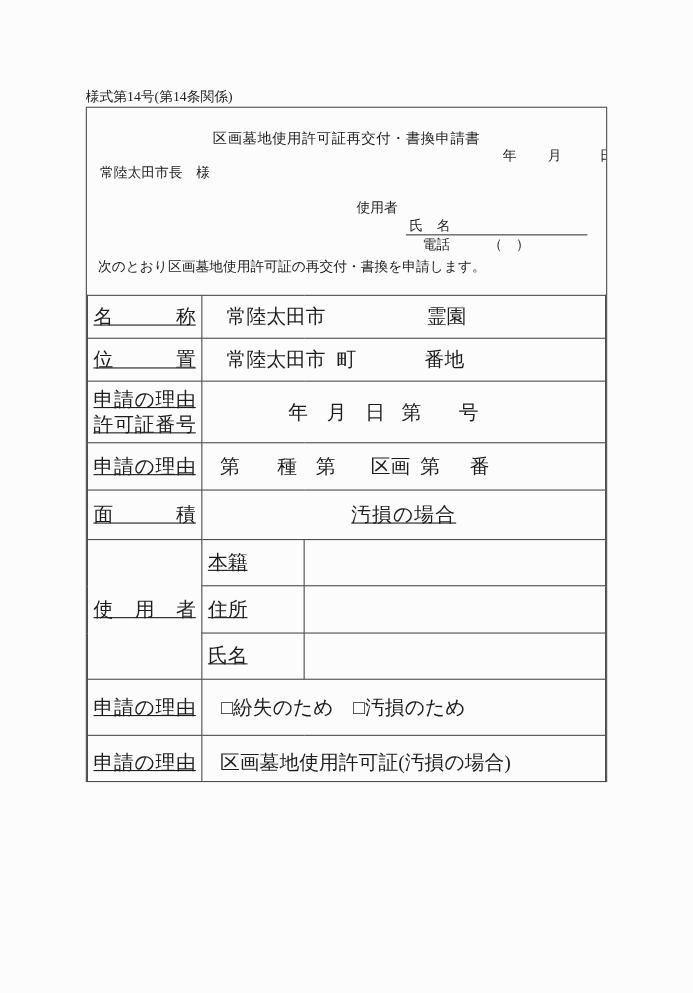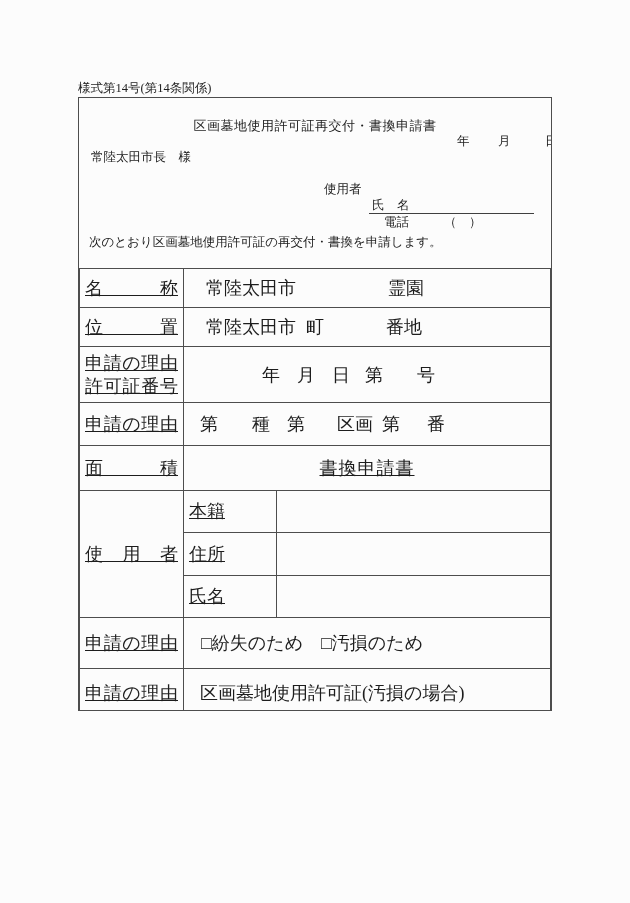--- a/index.html
+++ b/index.html
@@ -152,21 +152,21 @@
           <span class="tk" style="left:68px">種</span>
           <span class="tk" style="left:103px">第</span>
           <span class="tk" style="left:153px">区画</span>
           <span class="tk" style="left:198px">第</span>
           <span class="tk" style="left:243px">番</span>
         </td>
       </tr>
 
       <tr class="h34">
         <td class="lbl el">面積</td>
-        <td class="center er" colspan="2">書換申請書</td>
+        <td class="center er" colspan="2">汚損の場合</td>
       </tr>
 
       <tr class="h32b">
         <td class="lbl el" rowspan="3">使用者</td>
         <td class="sub">本籍</td>
         <td class="er"></td>
       </tr>
       <tr class="h33">
         <td class="sub">住所</td>
         <td class="er"></td>

